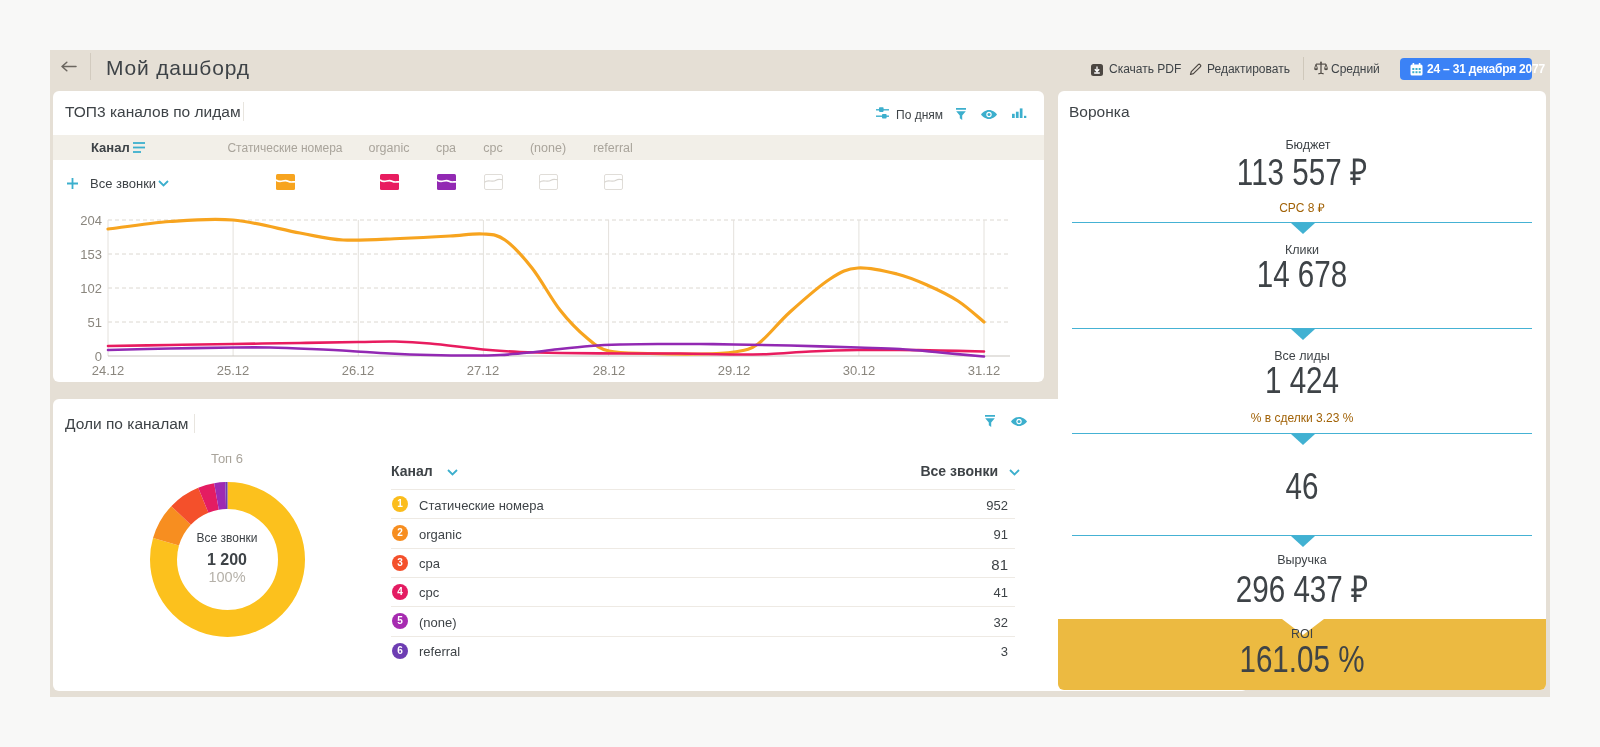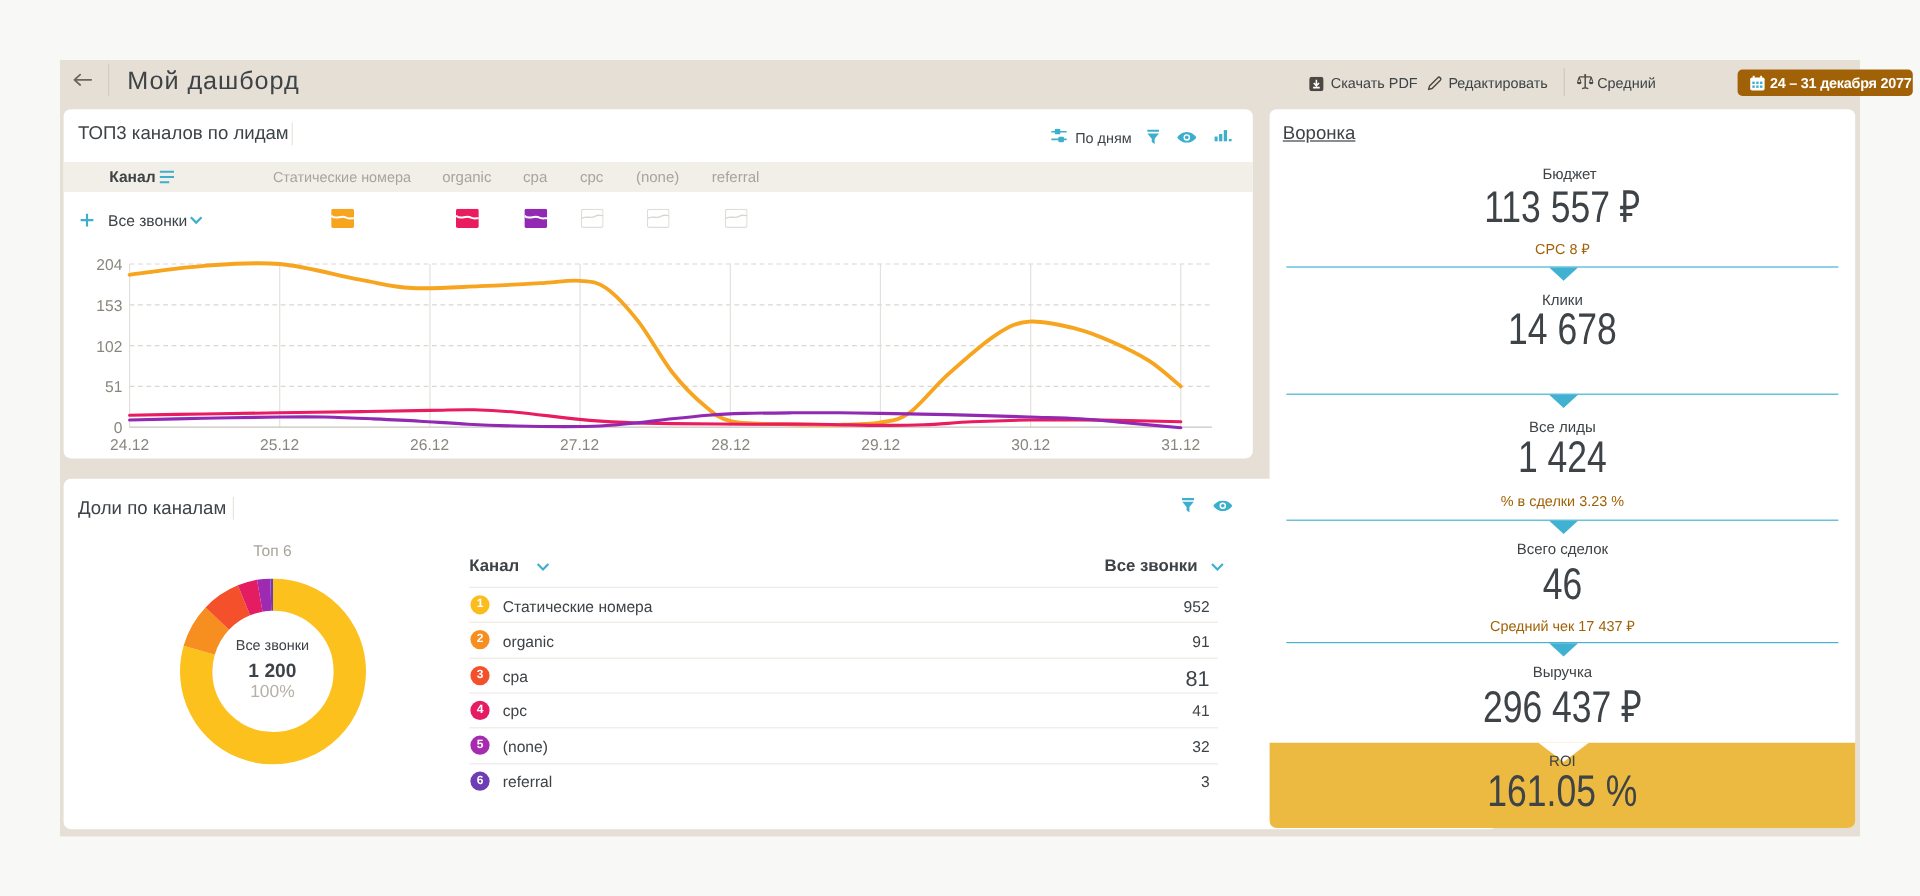--- a/index.html
+++ b/index.html
@@ -48,21 +48,21 @@
           <line x1="7" y1="2" x2="7" y2="12.6" stroke-width="1.2"></line>
           <line x1="2" y1="3.1" x2="12" y2="3.1" stroke-width="1.1"></line>
           <path d="M2,3.3 L0.7,7.1 M2,3.3 L3.3,7.1 M12,3.3 L10.7,7.1 M12,3.3 L13.3,7.1" stroke-width="0.9"></path>
           <path d="M4.4,12.9 Q7,11.6 9.6,12.9" stroke-width="1.2"></path>
         </g>
         <path d="M0,7.3 A2,2 0 0 0 4,7.3 Z" fill="#4c4742"></path>
         <path d="M10,7.3 A2,2 0 0 0 14,7.3 Z" fill="#4c4742"></path>
       </svg>
   </div>
   <div class="abs dark" style="left:1281px; top:12px; font-size:12px;">Средний</div>
-  <div class="abs" style="left:1350px; top:8px; width:146px; height:22px; background:#a16207; border-radius:4px;margin-left:48px;">
+  <div class="abs" style="left:1350px; top:8px; width:132px; height:22px; background:#3b82f6; border-radius:4px;">
     <svg class="abs" style="left:10px; top:4.5px;" width="13" height="13" viewBox="0 0 13 13">
         <rect x="0.5" y="1.5" width="12" height="11" rx="1.5" fill="#fff"></rect>
         <rect x="2.6" y="0" width="1.6" height="3" fill="#fff"></rect>
         <rect x="8.8" y="0" width="1.6" height="3" fill="#fff"></rect>
         <g fill="#3daecc">
           <rect x="2.3" y="5" width="2" height="2"></rect>
           <rect x="5.5" y="5" width="2" height="2"></rect>
           <rect x="8.7" y="5" width="2" height="2"></rect>
           <rect x="2.3" y="8.2" width="2" height="2"></rect>
           <rect x="5.5" y="8.2" width="2" height="2"></rect>
@@ -236,59 +236,57 @@
       <div class="abs dark" style="right:7px; top:7.5px; font-size:13px;">952</div>
     </div>
 <div class="abs" style="left:0; top:29.3px; width:624px; height:29.3px; border-top:1px solid #eeeae4;">
       <div class="abs" style="left:1px; top:6.2px; width:16px; height:16px; border-radius:50%; background:#f78e20; color:#fff; font-size:10px; font-weight:bold; text-align:center; line-height:16px;">2</div>
       <div class="abs dark" style="left:28px; top:7.5px; font-size:13px;">organic</div>
       <div class="abs dark" style="right:7px; top:7.5px; font-size:13px;">91</div>
     </div>
 <div class="abs" style="left:0; top:58.6px; width:624px; height:29.3px; border-top:1px solid #eeeae4;">
       <div class="abs" style="left:1px; top:6.2px; width:16px; height:16px; border-radius:50%; background:#f4502b; color:#fff; font-size:10px; font-weight:bold; text-align:center; line-height:16px;">3</div>
       <div class="abs dark" style="left:28px; top:7.5px; font-size:13px;">cpa</div>
-      <div class="abs dark" style="right:7px; top:7.5px; font-size:18px;">81</div>
+      <div class="abs dark" style="right:7px; top:7.5px; font-size:15px;">81</div>
     </div>
 <div class="abs" style="left:0; top:87.9px; width:624px; height:29.3px; border-top:1px solid #eeeae4;">
       <div class="abs" style="left:1px; top:6.2px; width:16px; height:16px; border-radius:50%; background:#e41c62; color:#fff; font-size:10px; font-weight:bold; text-align:center; line-height:16px;">4</div>
       <div class="abs dark" style="left:28px; top:7.5px; font-size:13px;">cpc</div>
       <div class="abs dark" style="right:7px; top:7.5px; font-size:13px;">41</div>
     </div>
 <div class="abs" style="left:0; top:117.2px; width:624px; height:29.3px; border-top:1px solid #eeeae4;">
       <div class="abs" style="left:1px; top:6.2px; width:16px; height:16px; border-radius:50%; background:#a62bb0; color:#fff; font-size:10px; font-weight:bold; text-align:center; line-height:16px;">5</div>
       <div class="abs dark" style="left:28px; top:7.5px; font-size:13px;">(none)</div>
       <div class="abs dark" style="right:7px; top:7.5px; font-size:13px;">32</div>
     </div>
 <div class="abs" style="left:0; top:146.5px; width:624px; height:29.3px; border-top:1px solid #eeeae4;">
       <div class="abs" style="left:1px; top:6.2px; width:16px; height:16px; border-radius:50%; background:#6d3db3; color:#fff; font-size:10px; font-weight:bold; text-align:center; line-height:16px;">6</div>
       <div class="abs dark" style="left:28px; top:7.5px; font-size:13px;">referral</div>
       <div class="abs dark" style="right:7px; top:7.5px; font-size:13px;">3</div>
     </div>
     </div>
   </div>
 
   <div class="card" id="card3">
-    <div class="abs dark" style="left:11px; top:12px; font-size:15.5px;text-decoration:underline;">Воронка</div>
+    <div class="abs dark" style="left:11px; top:12px; font-size:15.5px;">Воронка</div>
 <div class="abs dark ctr" style="left:0; top:47px; width:500px; font-size:12.5px; font-weight:normal;">Бюджет</div>
 <div class="abs dark ctr bigv" style="left:0; top:62px; width:488px;">113 557 ₽</div>
 <div class="abs tealtxt ctr" style="left:0; top:108px; width:488px; font-size:12px; font-weight:normal;">CPC 8 ₽</div>
 <div class="abs" style="left:14px; top:130.5px; width:460px; height:1px; background:#45b2d4;"></div>
       <div class="abs" style="left:232.5px; top:131.5px; border-left:12px solid transparent; border-right:12px solid transparent; border-top:11px solid #41b1d2; width:0; height:0;"></div>
 <div class="abs dark ctr" style="left:0; top:151.5px; width:488px; font-size:12.5px; font-weight:normal;">Клики</div>
 <div class="abs dark ctr bigv" style="left:0; top:164px; width:488px;">14 678</div>
 <div class="abs" style="left:14px; top:236.5px; width:460px; height:1px; background:#45b2d4;"></div>
       <div class="abs" style="left:232.5px; top:237.5px; border-left:12px solid transparent; border-right:12px solid transparent; border-top:11px solid #41b1d2; width:0; height:0;"></div>
 <div class="abs dark ctr" style="left:0; top:257.5px; width:488px; font-size:12.5px; font-weight:normal;">Все лиды</div>
 <div class="abs dark ctr bigv" style="left:0; top:270px; width:488px;">1 424</div>
 <div class="abs tealtxt ctr" style="left:0; top:319.5px; width:488px; font-size:12px; font-weight:normal;">% в сделки 3.23 %</div>
 <div class="abs" style="left:14px; top:342px; width:460px; height:1px; background:#45b2d4;"></div>
       <div class="abs" style="left:232.5px; top:343px; border-left:12px solid transparent; border-right:12px solid transparent; border-top:11px solid #41b1d2; width:0; height:0;"></div>
-<div class="abs dark ctr" style="left:0; top:360px; width:488px; font-size:12.5px; font-weight:normal;">Всего сделок</div>
 <div class="abs dark ctr bigv" style="left:0; top:375.5px; width:488px;">46</div>
-<div class="abs tealtxt ctr" style="left:0; top:422px; width:488px; font-size:12px; font-weight:normal;">Средний чек 17 437 ₽</div>
 <div class="abs" style="left:14px; top:443.5px; width:460px; height:1px; background:#45b2d4;"></div>
       <div class="abs" style="left:232.5px; top:444.5px; border-left:12px solid transparent; border-right:12px solid transparent; border-top:11px solid #41b1d2; width:0; height:0;"></div>
 <div class="abs dark ctr" style="left:0; top:462px; width:488px; font-size:12.5px; font-weight:normal;">Выручка</div>
 <div class="abs dark ctr bigv" style="left:0; top:478.5px; width:488px;">296 437 ₽</div>
 <div class="abs" style="left:0; top:528px; width:488px; height:71px; background:#ecba41; border-radius:0 0 6px 6px;"></div>
 <div class="abs" style="left:223.5px; top:528px; width:0; height:0; border-left:21px solid transparent; border-right:21px solid transparent; border-top:16px solid #fff;"></div>
 <div class="abs dark ctr" style="left:0; top:536px; width:488px; font-size:12.5px; font-weight:normal;">ROI</div>
 <div class="abs dark ctr bigv" style="left:0; top:548.5px; width:488px;">161.05 %</div>
   </div>
 </div>

